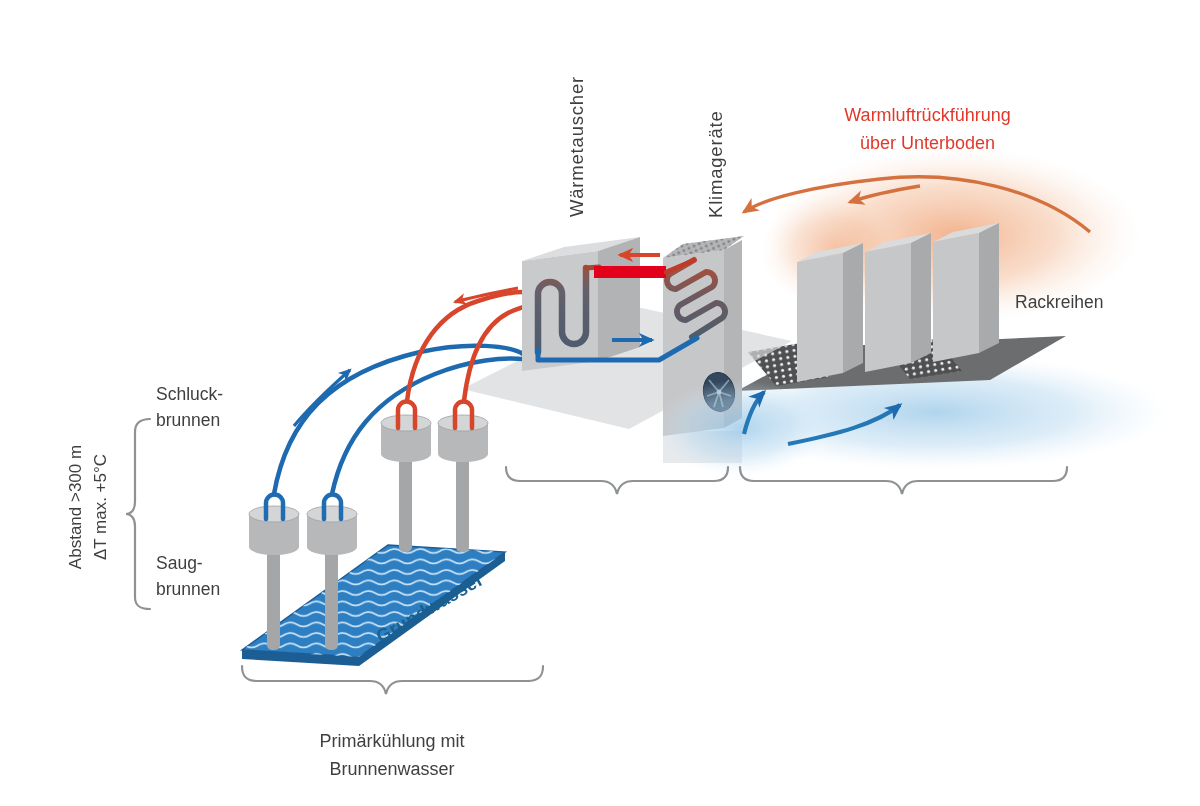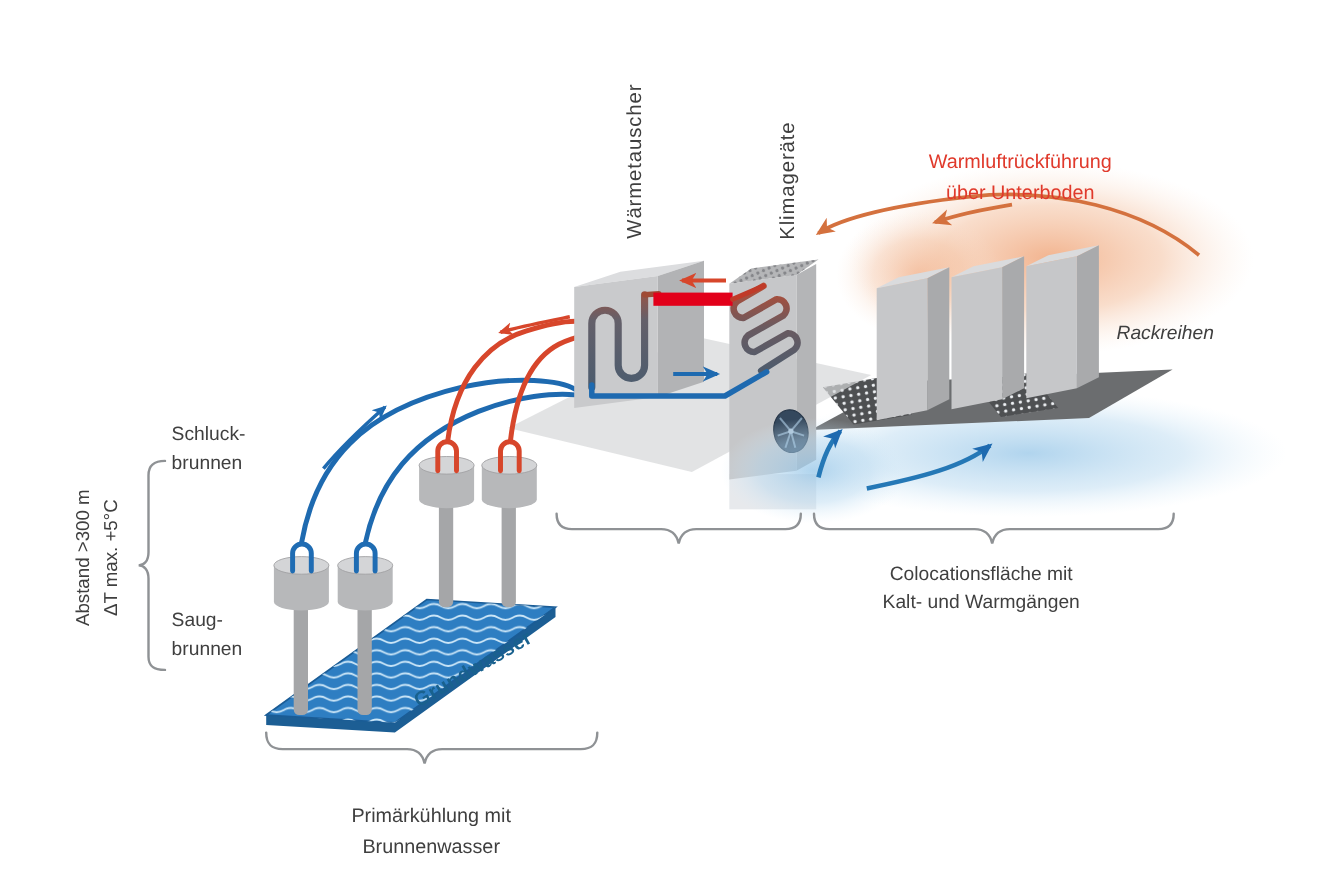--- a/index.html
+++ b/index.html
@@ -208,26 +208,26 @@
     <path d="M242,666 C242,677 247,681 257,681 L370,681 C379,681 384,685 386,694 C388,685 393,681 402,681 L528,681 C538,681 543,677 543,666"></path>
     <path d="M506,467 C506,477 511,481 520,481 L601,481 C610,481 615,485 617,494 C619,485 624,481 633,481 L714,481 C723,481 728,477 728,467"></path>
     <path d="M740,467 C740,477 745,481 754,481 L886,481 C895,481 900,485 902,494 C904,485 909,481 918,481 L1053,481 C1062,481 1067,477 1067,467"></path>
   </g>
 </svg>
 
 <div class="vlabel" style="left:478px;top:105px;width:200px;height:24px;">Wärmetauscher</div>
 
 <div class="vlabel" style="left:617px;top:106px;width:200px;height:24px;">Klimageräte</div>
 
-<div class="lbl big" style="left: 790px; top: 101px; width: 275px; color: rgb(224, 57, 43); margin-top: 32px;">
+<div class="lbl big" style="left: 790px; top: 101px; width: 275px; color: rgb(224, 57, 43);">
   <span>Warmluftrückführung</span><br>
   <span>über Unterboden</span>
 </div>
 
-<div class="lbl left" style="left:1015px;top:289px;width:140px;font-style:italic;">Rackreihen</div>
+<div class="lbl left" style="left:1015px;top:289px;width:140px;">Rackreihen</div>
 
 
 <div class="lbl left" style="left:156px;top:381px;">
   <span>Schluck-</span><br>
   <span>brunnen</span>
 </div>
 
 <div class="lbl left" style="left:156px;top:550px;">
   <span>Saug-</span><br>
   <span>brunnen</span>
@@ -239,18 +239,14 @@
 </div>
 
 <div class="diag" style="left: 378px; top: 628px; color: rgb(25, 97, 142);">Grundwasser</div>
 
 <div class="lbl big" style="left:242px;top:727px;width:300px;">
   <span>Primärkühlung mit</span><br>
   <span>Brunnenwasser</span>
 </div>
 
 
-<div class="lbl" style="left:742px;top:508px;width:300px;">
-  <span>Colocationsfläche mit</span><br>
-  <span>Kalt- und Warmgängen</span>
-</div>
 
 </div>
 
 </body></html>

